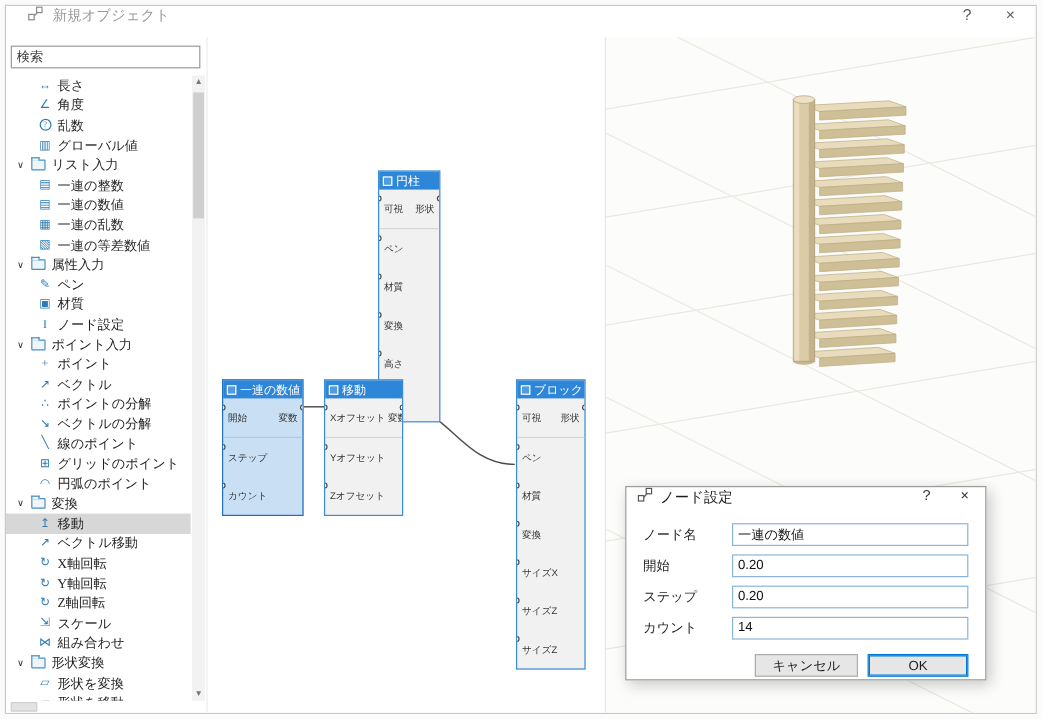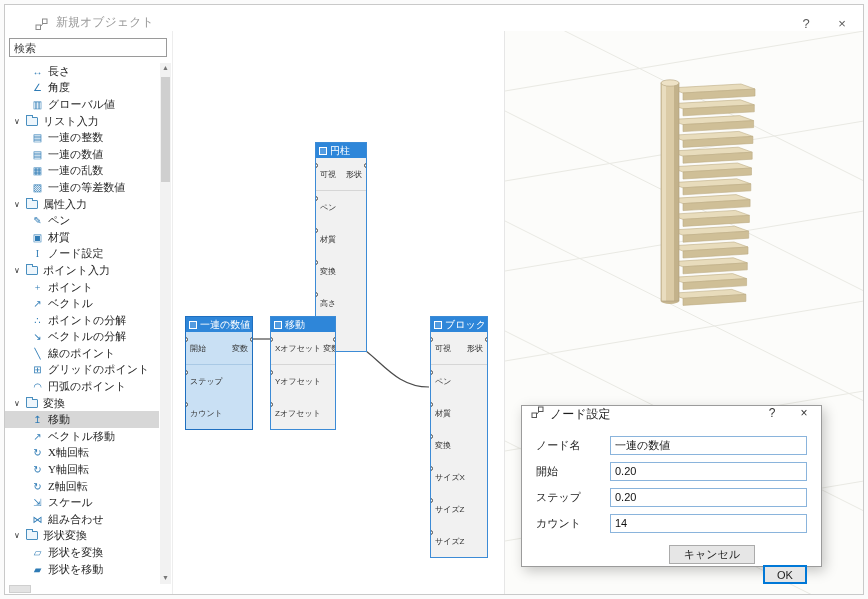--- a/index.html
+++ b/index.html
@@ -5,21 +5,21 @@
   * { box-sizing: border-box; margin: 0; padding: 0; }
   html,body { width: 868px; height: 599px; }
   body {
     position: relative; overflow: hidden; background:#fbfbfb;
     font-family: "Liberation Sans", "DejaVu Sans", sans-serif;
     -webkit-font-smoothing: antialiased;
   }
   .window { position:absolute; inset:4px; background:#fff; border:1px solid #c9c9c9; overflow:hidden; }
 
   
-  .titlebar { position:absolute; left:18px; top:0; right:0; height:26px; display:flex; align-items:flex-end; gap:8px; padding:0 12px; background:#fff; }
+  .titlebar { position:absolute; left:6px; top:0; right:0; height:26px; display:flex; align-items:flex-start; gap:8px; padding:0 12px; background:#fff; }
   .app-icon { width:13px; height:13px; flex:0 0 auto; }
   .title { font-size:12px; color:#9a9a9a; }
   .tb-right { margin-left:auto; display:flex; gap:18px; }
   .tb-btn { width:18px; text-align:center; color:#5a5a5a; font-size:13px; cursor:default; }
 
   
   .sidebar { position:absolute; left:0; top:26px; width:167px; bottom:0; background:#fff;font-family:Liberation Serif, serif; }
   .search { position:absolute; left:4px; top:7px; width:158px; height:19px; border:1px solid #9a9a9a; font-size:11px; padding:0 4px; color:#333; outline:none; background:#fff; font-family:inherit; }
   .search::placeholder { color:#3c3c3c; opacity:1; }
   .tree { position:absolute; left:0; top:32px; right:13px; bottom:10px; overflow:hidden; font-size:11px; color:#1f1f1f; }
@@ -59,21 +59,21 @@
   .dlg-titlebar { height:26px; display:flex; gap:6px; padding:0 9px; }
   .dlg-title { font-size:12px; color:#1d1d1d; }
   .dlg-right { margin-left:auto; display:flex; gap:16px; }
   .dlg-btn { width:16px; text-align:center; color:#333; font-size:12px; cursor:default; }
   .dlg-row { display:flex; align-items:center; height:26px; padding:0 14px; }
   .dlg-label { width:74px; font-size:11px; color:#1d1d1d; flex:0 0 auto; }
   .dlg-input { flex:1; height:19px; border:1px solid #8ab4dc; font-size:11px; padding:0 4px; color:#111; outline:none; font-family:inherit; }
   .dlg-buttons { display:flex; justify-content:flex-end; gap:8px; padding:9px 14px 0; }
   .btn { height:19px; font-size:11px; background:#e6e6e6; border:1px solid #ababab; color:#1d1d1d; text-align:center; font-family:inherit; }
   .btn-cancel { width:86px; }
-  .btn-ok { width:44px; border:1px solid #0078d7; box-shadow:inset 0 0 0 1px #0078d7;margin-top:20px; }
+  .btn-ok { width:84px; border:1px solid #0078d7; box-shadow:inset 0 0 0 1px #0078d7; }
 </style>
 </head>
 <body>
 
 <div class="window">
 
   <div class="titlebar">
     <svg class="app-icon" viewBox="0 0 13 13">
       <rect x="1" y="7" width="4.5" height="4.5" fill="none" stroke="#8a8a8a"></rect>
       <rect x="7.5" y="1" width="4.5" height="4.5" fill="none" stroke="#8a8a8a"></rect>
@@ -89,20 +89,24 @@
   <div class="sidebar">
     <input class="search" placeholder="検索" style="">
     <div class="tree">
       <div class="trow">
           <span class="ticon">↔</span>
           <span class="tlabel">長さ</span>
         </div>
       <div class="trow">
           <span class="ticon">∠</span>
           <span class="tlabel">角度</span>
+        </div>
+      <div class="trow">
+          <span class="ticon circ">?</span>
+          <span class="tlabel">乱数</span>
         </div>
       <div class="trow">
           <span class="ticon">▥</span>
           <span class="tlabel">グローバル値</span>
         </div>
       <div class="trow cat">
           <span class="chev">∨</span>
           <span class="folder"></span>
           <span class="tlabel">リスト入力</span>
         </div>

